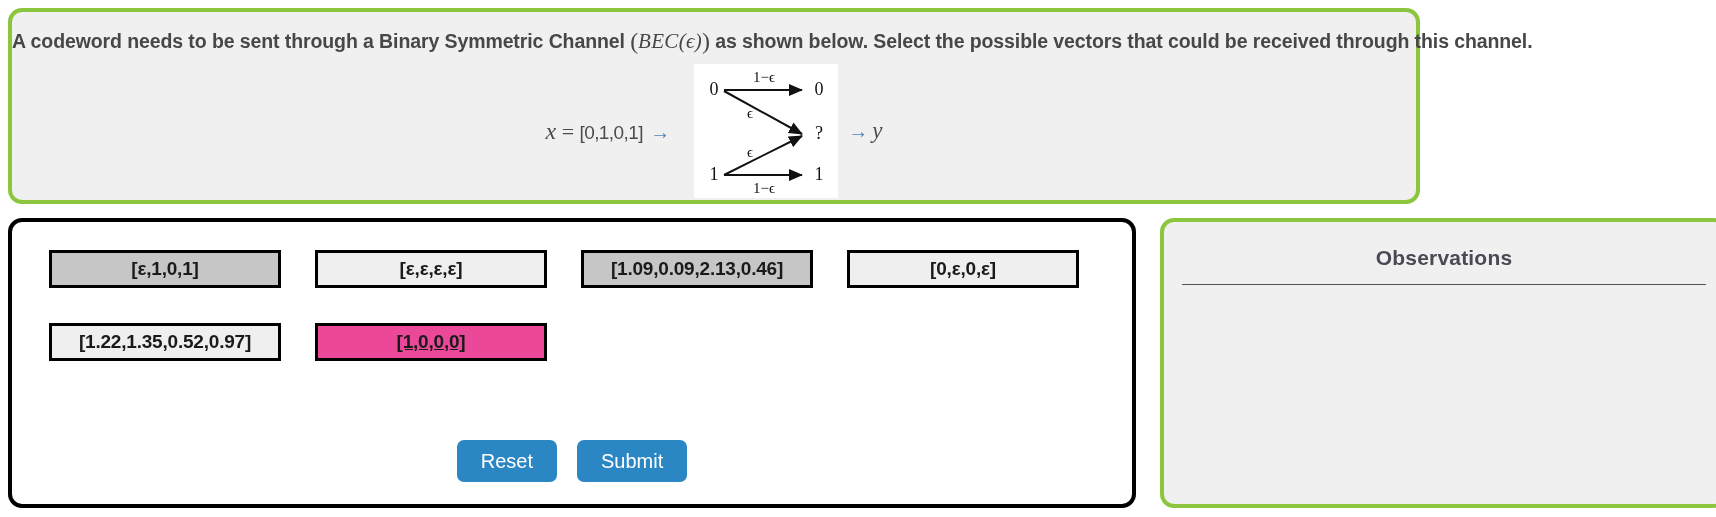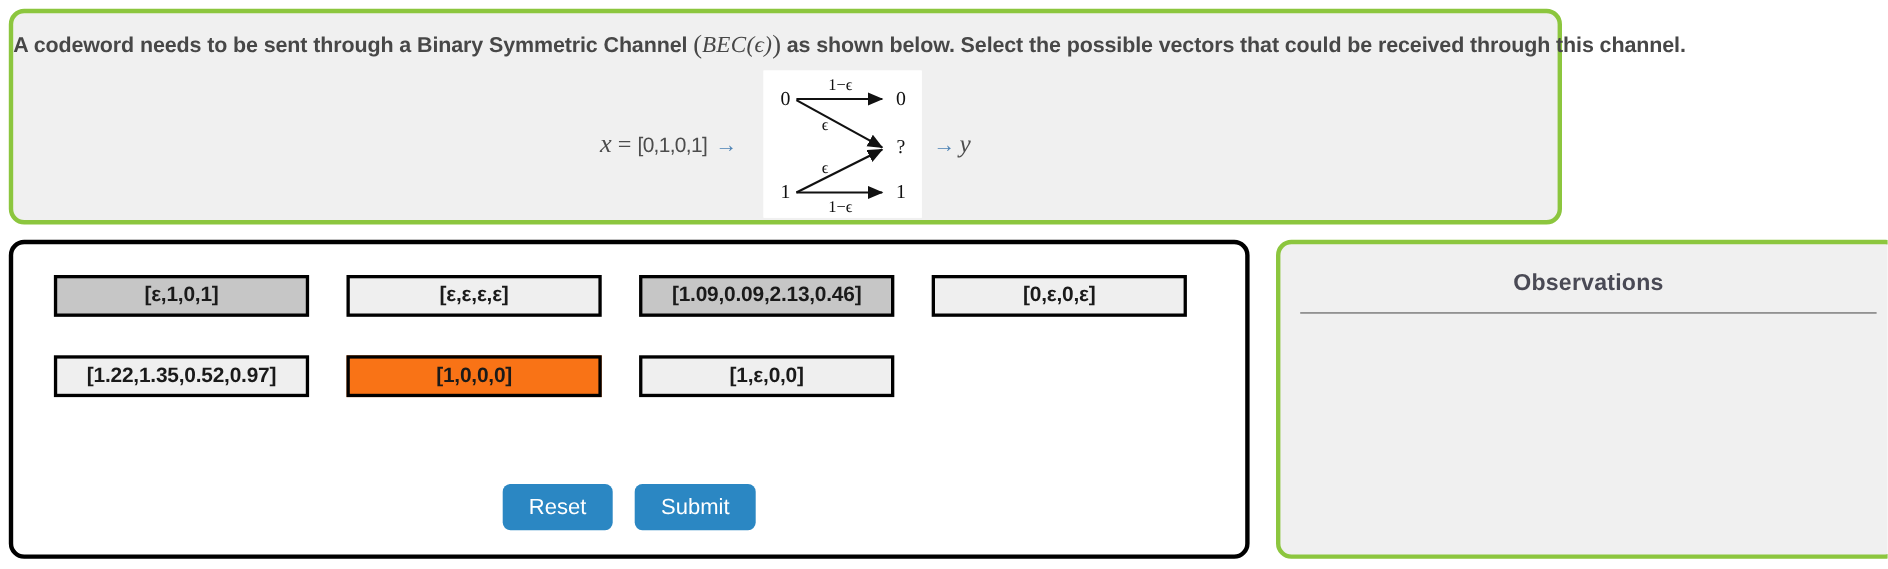--- a/index.html
+++ b/index.html
@@ -133,21 +133,21 @@
     font-weight: bold;
     letter-spacing: -0.2px;
     display: flex;
     align-items: center;
     justify-content: center;
     cursor: pointer;
     padding: 0 4px;
     white-space: nowrap;
   }
   .option-btn.state-hover { background: #c6c6c6; }
-  .option-btn.state-selected { background: #f97316; }
+  .option-btn.state-selected { background: #ec4899; text-decoration: underline; }
 
   
   .action-row {
     position: absolute;
     left: 0;
     right: 0;
     bottom: 22px;
     display: flex;
     justify-content: center;
     gap: 20px;
@@ -252,21 +252,20 @@
   </div>
 
   <div class="answer-panel">
     <div class="options-grid">
         <button class="option-btn state-hover">[ε,1,0,1]</button>
         <button class="option-btn">[ε,ε,ε,ε]</button>
         <button class="option-btn state-hover">[1.09,0.09,2.13,0.46]</button>
         <button class="option-btn">[0,ε,0,ε]</button>
         <button class="option-btn">[1.22,1.35,0.52,0.97]</button>
         <button class="option-btn state-selected">[1,0,0,0]</button>
-        <button class="option-btn">[1,ε,0,0]</button>
       </div>
 
     <div class="action-row">
       <button class="action-btn">Reset</button>
       <button class="action-btn">Submit</button>
     </div>
   </div>
 
   <div class="obs-panel">
     <div class="obs-title">Observations</div>

